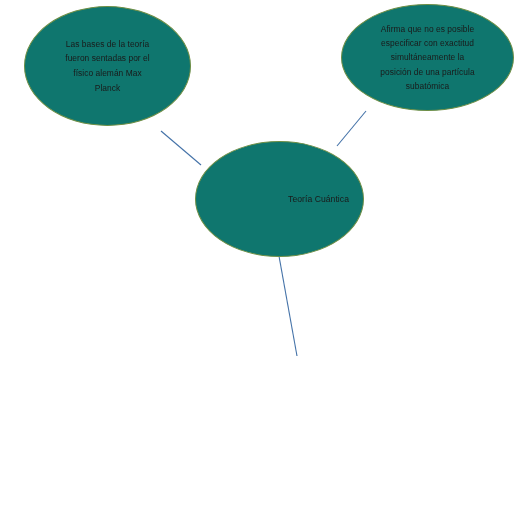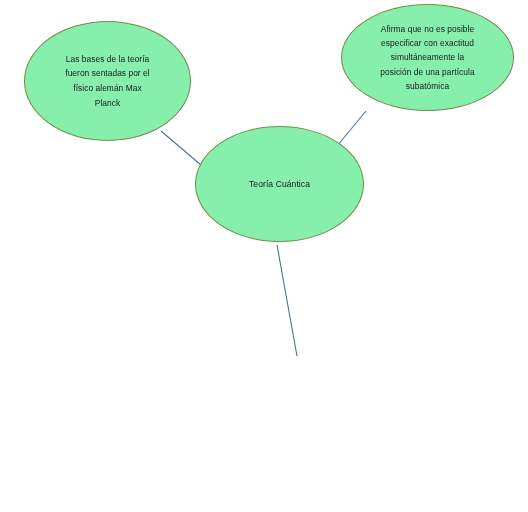--- a/index.html
+++ b/index.html
@@ -24,48 +24,49 @@
     left: 0;
     top: 0;
     width: 528px;
     height: 512px;
   }
   .node {
     position: absolute;
     box-sizing: border-box;
     border-radius: 50%;
     border: 1px solid #6f8f46;
-    background: #86efac;
+    background: #0f766e;
     display: flex;
     align-items: center;
     justify-content: center;
     text-align: center;
   }
   .node-text {
     display: block;
     color: #1a1a1a;
     font-size: 8.4px;
     line-height: 14.6px;
     letter-spacing: 0.05px;
     padding: 0 14px;
     white-space: pre-line;
   }
   #node-central {
     left: 195px;
-    top: 126px;
+    top: 141px;
     width: 169px;
     height: 116px;
     z-index: 3;
+    justify-content: flex-end;
   }
   #node-central .node-text {
     font-size: 8.6px;
   }
   #node-planck {
     left: 24px;
-    top: 21px;
+    top: 6px;
     width: 167px;
     height: 120px;
     z-index: 3;
   }
   #node-planck .node-text {
     padding: 0 24px;
   }
   #node-uncertainty {
     left: 341px;
     top: 4px;

